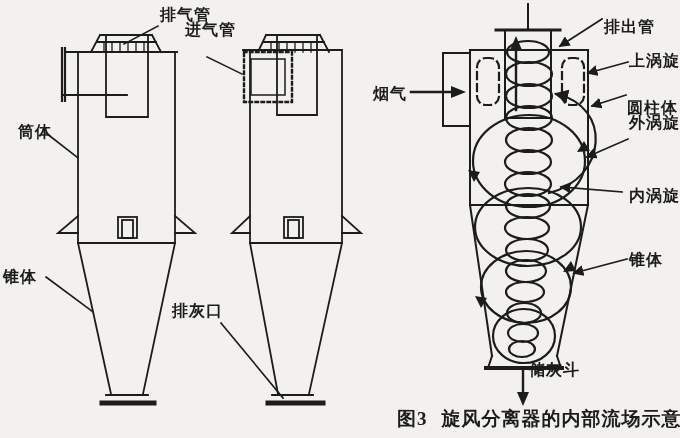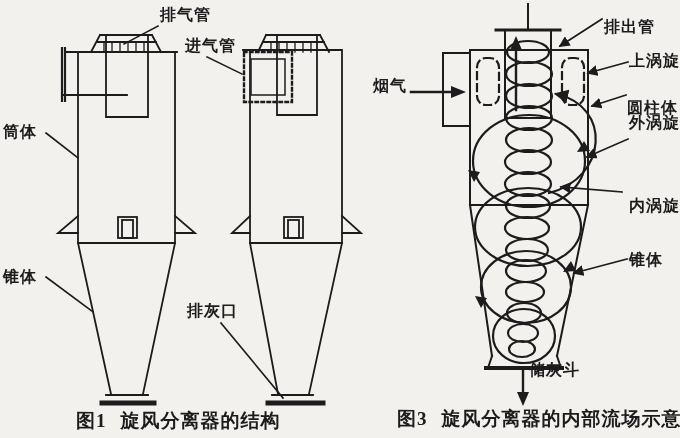--- a/index.html
+++ b/index.html
@@ -137,34 +137,31 @@
         <path d="M628,62 L588,73" marker-end="url(#ah)"></path>
         <path d="M626,95 L592,106" marker-end="url(#ah)"></path>
         <path d="M628,139 L587,157" marker-end="url(#ah)"></path>
         <path d="M622,192 L561,187" marker-end="url(#ah)"></path>
         <path d="M627,259 L574,273" marker-end="url(#ah)"></path>
       </g>
     </g>
   </svg>
 
   <div class="lbl" style="left:160px;top:5px">排气管</div>
-  <div class="lbl" style="left:185px;top:36px">进气管</div>
-  <div class="lbl" style="left:3px;top:122px">筒体</div>
+  <div class="lbl" style="left:185px;top:20px">进气管</div>
+  <div class="lbl" style="left:18px;top:122px">筒体</div>
   <div class="lbl" style="left:3px;top:267px">锥体</div>
-  <div class="lbl" style="left:187px;top:301px">排灰口</div>
+  <div class="lbl" style="left:172px;top:301px">排灰口</div>
 
-  <div class="lbl" style="left:373px;top:76px">烟气</div>
+  <div class="lbl" style="left:373px;top:84px">烟气</div>
   <div class="lbl" style="left:604px;top:17px">排出管</div>
   <div class="lbl" style="left:629px;top:51px">上涡旋</div>
   <div class="lbl" style="left:627px;top:98px">圆柱体</div>
   <div class="lbl" style="left:629px;top:113px">外涡旋</div>
-  <div class="lbl" style="left:629px;top:196px">内涡旋</div>
+  <div class="lbl" style="left:629px;top:186px">内涡旋</div>
   <div class="lbl" style="left:629px;top:250px">锥体</div>
   <div class="lbl" style="left:529px;top:360px">储灰斗</div>
 
-  <div class="cap" style="left:76px;top:408px">
-    <span class="cap-num">图1</span><span class="cap-title">旋风分离器的结构</span>
-  </div>
   <div class="cap" style="left:397px;top:406px">
     <span class="cap-num">图3</span><span class="cap-title">旋风分离器的内部流场示意图</span>
   </div>
 
 </div>
 
 </body></html>

